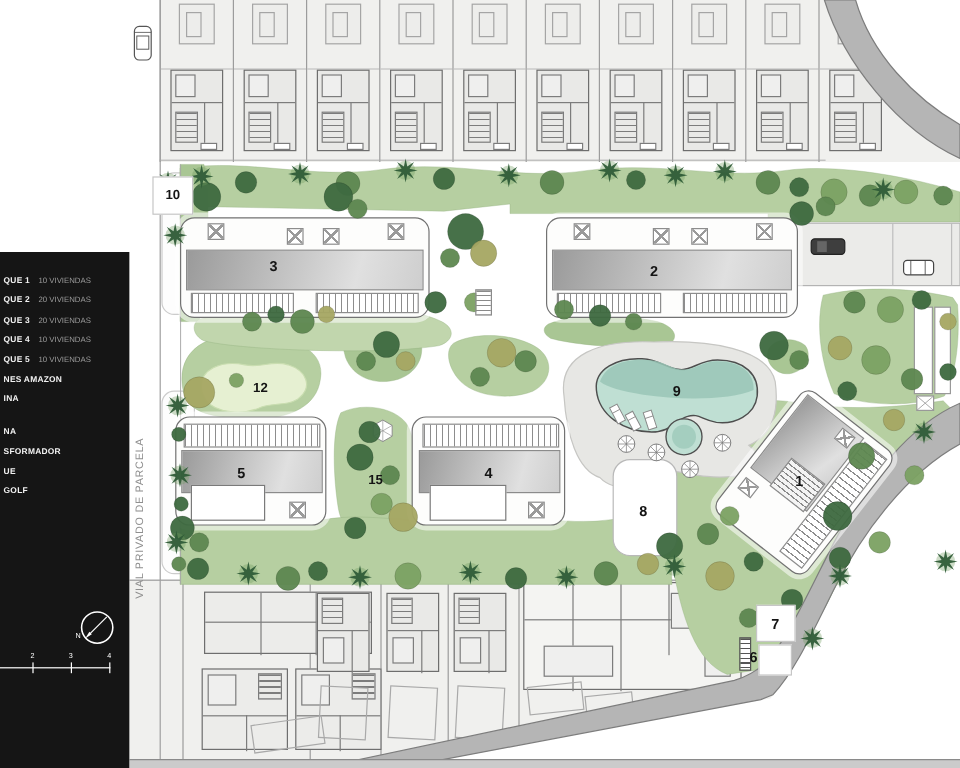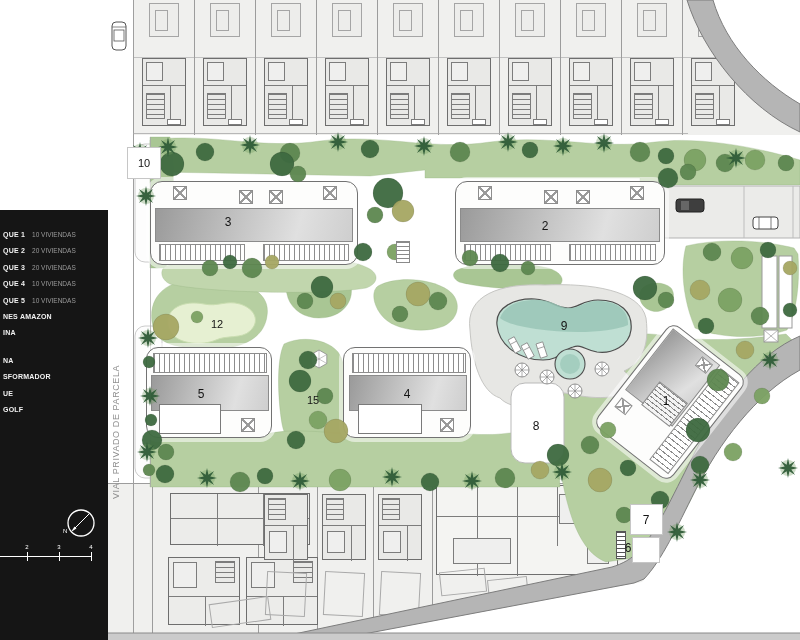--- a/index.html
+++ b/index.html
@@ -26,21 +26,21 @@
         box-shadow:0 0 0 4px rgba(255,255,255,.55);}
   .bldg .p{position:absolute;}
   .roof{background:linear-gradient(105deg,#9a9a9a 0%,#c6c6c6 45%,#e0e0e0 72%,#cecece 100%);border:1px solid #8b8b8b;}
   .railH{background:repeating-linear-gradient(90deg,#8d8d8d 0 1px,#fff 1px 5px);border:1px solid #8d8d8d;}
   .railR1{background:repeating-linear-gradient(180deg,#8d8d8d 0 1px,#fff 1px 5px);border:1px solid #8d8d8d;}
   .hatch{width:14px;height:14px;border:1px solid #8d8d8d;background-color:#fff;
     background-image:linear-gradient(45deg,transparent 44%,#9a9a9a 44%,#9a9a9a 56%,transparent 56%),
                      linear-gradient(135deg,transparent 44%,#9a9a9a 44%,#9a9a9a 56%,transparent 56%);}
   .stairs{background:repeating-linear-gradient(180deg,#8a8a8a 0 1px,#f4f4f4 1px 4px);border:1px solid #8a8a8a;}
   
-  .mlabel{position:absolute;transform:translate(-50%,-50%);font-weight:normal;font-size:12px;color:#141414;z-index:40;}
+  .mlabel{position:absolute;transform:translate(-50%,-50%);font-weight:bold;font-size:12px;color:#141414;z-index:40;}
   .wbox{position:absolute;background:#fff;border:1px solid #c6c6c6;z-index:30;}
   #ladder6{position:absolute;left:616px;top:531px;width:10px;height:28px;z-index:31;border:1px solid #555;
     background:repeating-linear-gradient(180deg,#555 0 1px,#fff 1px 4px);}
   #stairs-mid{position:absolute;left:396px;top:241px;width:14px;height:22px;z-index:31;border:1px solid #8a8a8a;
     background:repeating-linear-gradient(180deg,#8a8a8a 0 1px,#fff 1px 4px);}
   
   #legend{position:absolute;left:0;top:210px;width:108px;height:430px;z-index:50;}
   #legend-list{position:absolute;left:3px;top:21px;margin:0;padding:0;}
   #legend-list li{list-style:none;height:16.4px;font-size:7px;color:#f2f2f2;white-space:nowrap;}
   #legend-list li.gap{margin-top:11px;}

